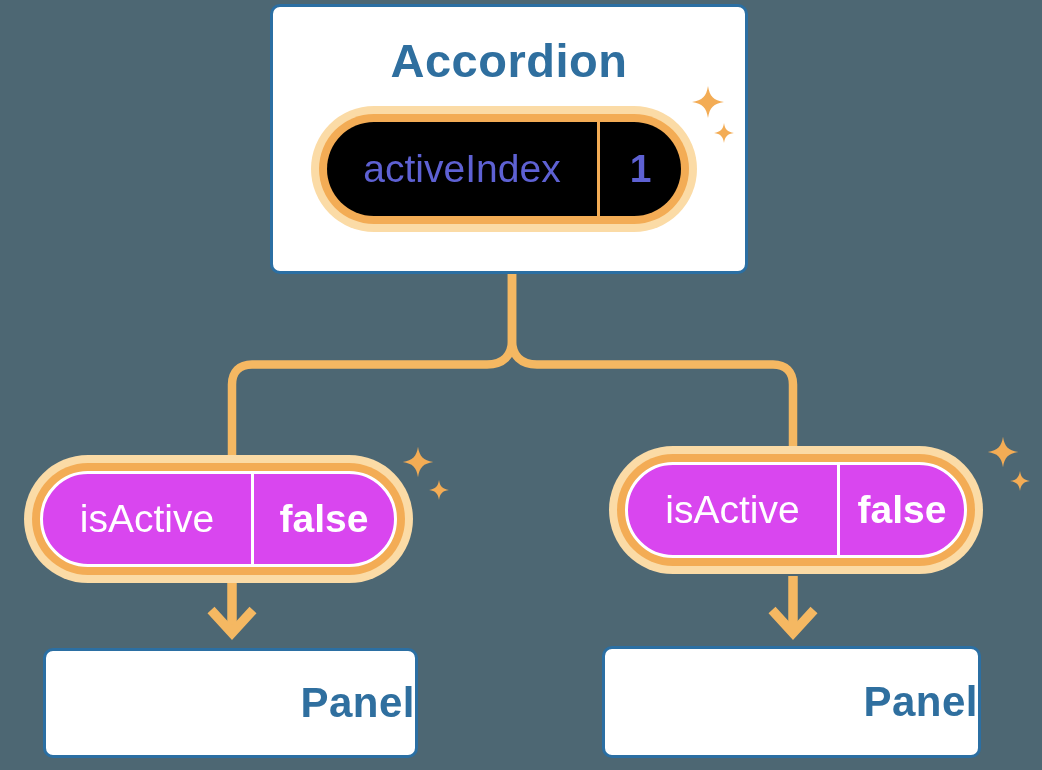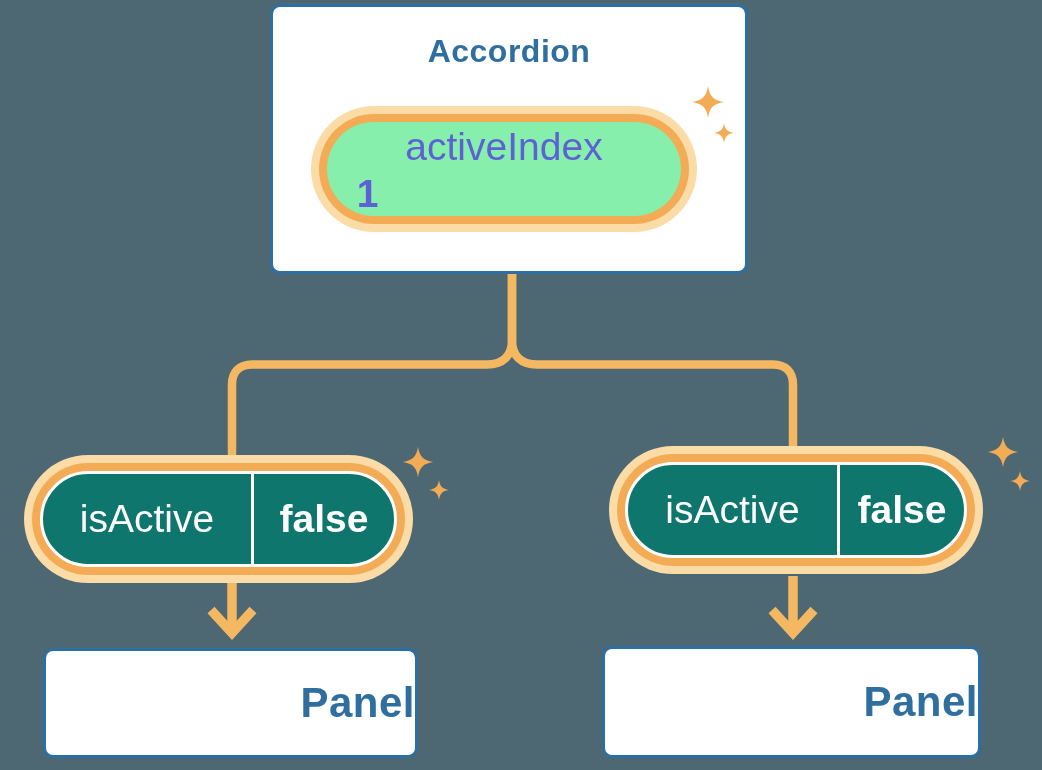--- a/index.html
+++ b/index.html
@@ -14,33 +14,33 @@
   .layer-lines{z-index:1;}
   .layer-sparkles{z-index:3;}
 
   .node{position:absolute;z-index:2;box-sizing:border-box;background:#FFFFFF;
         border:3px solid #2B6FA3;border-radius:10px;}
 
   .root-card{left:270px;top:4px;width:478px;height:270px;}
   .root-title{
     position:absolute;left:0;right:0;top:26px;
     text-align:center;
-    font-size:32px;font-weight:600;letter-spacing:0.5px;
+    font-size:47px;font-weight:600;letter-spacing:0.5px;
     color:#2F6F9F;
   }
 
   
   .pill{position:absolute;z-index:2;border-radius:999px;background:#FBDBA6;
         padding:8px;box-sizing:border-box;}
   .pill-orange{height:100%;border-radius:999px;background:#F3AC55;
         padding:8px;box-sizing:border-box;}
   .pill-inner{height:100%;border-radius:999px;display:flex;align-items:stretch;
         overflow:hidden;box-sizing:border-box;}
-  .pill-inner.white{background:#86efac;flex-direction:column;}
-  .pill-inner.purple{background:#0f766e;border:3px solid #FFFFFF;}
+  .pill-inner.white{background:#000000;}
+  .pill-inner.purple{background:#d946ef;border:3px solid #FFFFFF;}
   .sect{display:flex;align-items:center;justify-content:center;}
   .divider{width:3px;align-self:stretch;}
   .divider.orange{background:#F3AC55;}
   .divider.white{background:#FFFFFF;}
 
   .state-pill{left:311px;top:106px;width:386px;height:126px;}
   .state-pill .label{font-size:39px;color:#5E61D3;}
   .state-pill .value{font-size:39px;font-weight:700;color:#5E61D3;}
   .state-pill .sect-label{flex:1;}
   .state-pill .sect-value{width:81px;}

